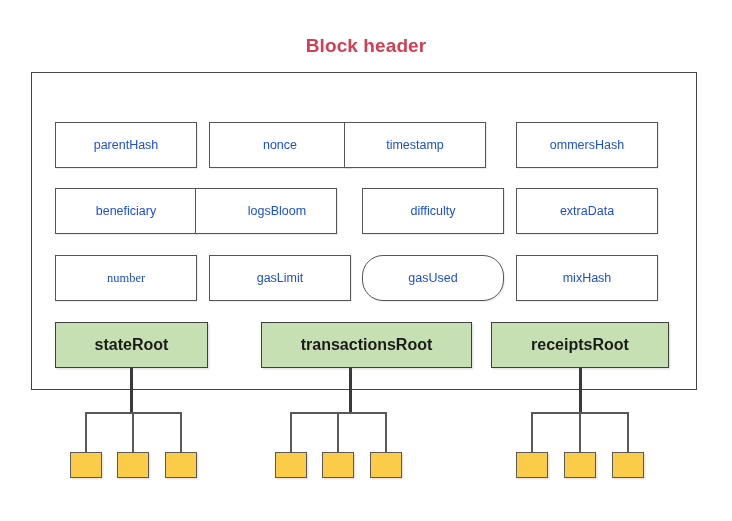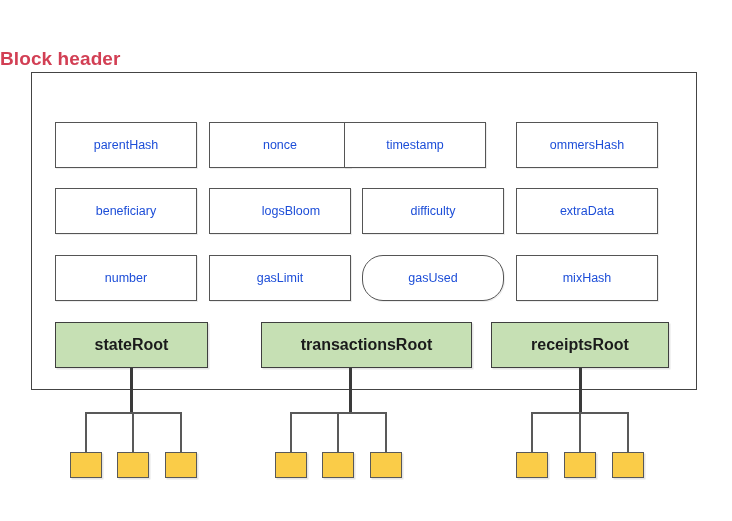--- a/index.html
+++ b/index.html
@@ -20,23 +20,23 @@
     left: 0; top: 0;
     width: 732px;
     height: 521px;
     background: #ffffff;
   }
 
   
   .title {
     position: absolute;
     left: 0;
-    top: 48px;
+    top: 35px;
     width: 732px;
-    text-align: left;
+    text-align: center;
     font-size: 19px;
     font-weight: bold;
     color: #d23f54;
     letter-spacing: 0.1px;
   }
 
   
   .container {
     position: absolute;
     left: 31px;
@@ -127,30 +127,30 @@
       </div>
       <div class="field-box" style="left: 344px; top: 122px;">
         <span>timestamp</span>
       </div>
       <div class="field-box" style="left: 516px; top: 122px;">
         <span>ommersHash</span>
       </div>
       <div class="field-box" style="left: 55px; top: 188px;">
         <span>beneficiary</span>
       </div>
-      <div class="field-box" style="left: 209px; top: 188px; padding-left: 22px;">
+      <div class="field-box" style="left: 195px; top: 188px; padding-left: 22px;">
         <span>logsBloom</span>
       </div>
       <div class="field-box" style="left: 362px; top: 188px;">
         <span>difficulty</span>
       </div>
       <div class="field-box" style="left: 516px; top: 188px;">
         <span>extraData</span>
       </div>
-      <div class="field-box" style="left: 55px; top: 255px;">
+      <div class="field-box" style="left: 55px; top: 255px; font-family: Liberation Serif, serif;">
         <span>number</span>
       </div>
       <div class="field-box" style="left: 209px; top: 255px;">
         <span>gasLimit</span>
       </div>
       <div class="field-box" style="left: 362px; top: 255px; border-radius: 21px;">
         <span>gasUsed</span>
       </div>
       <div class="field-box" style="left: 516px; top: 255px; align-items: center;">
         <span>mixHash</span>

